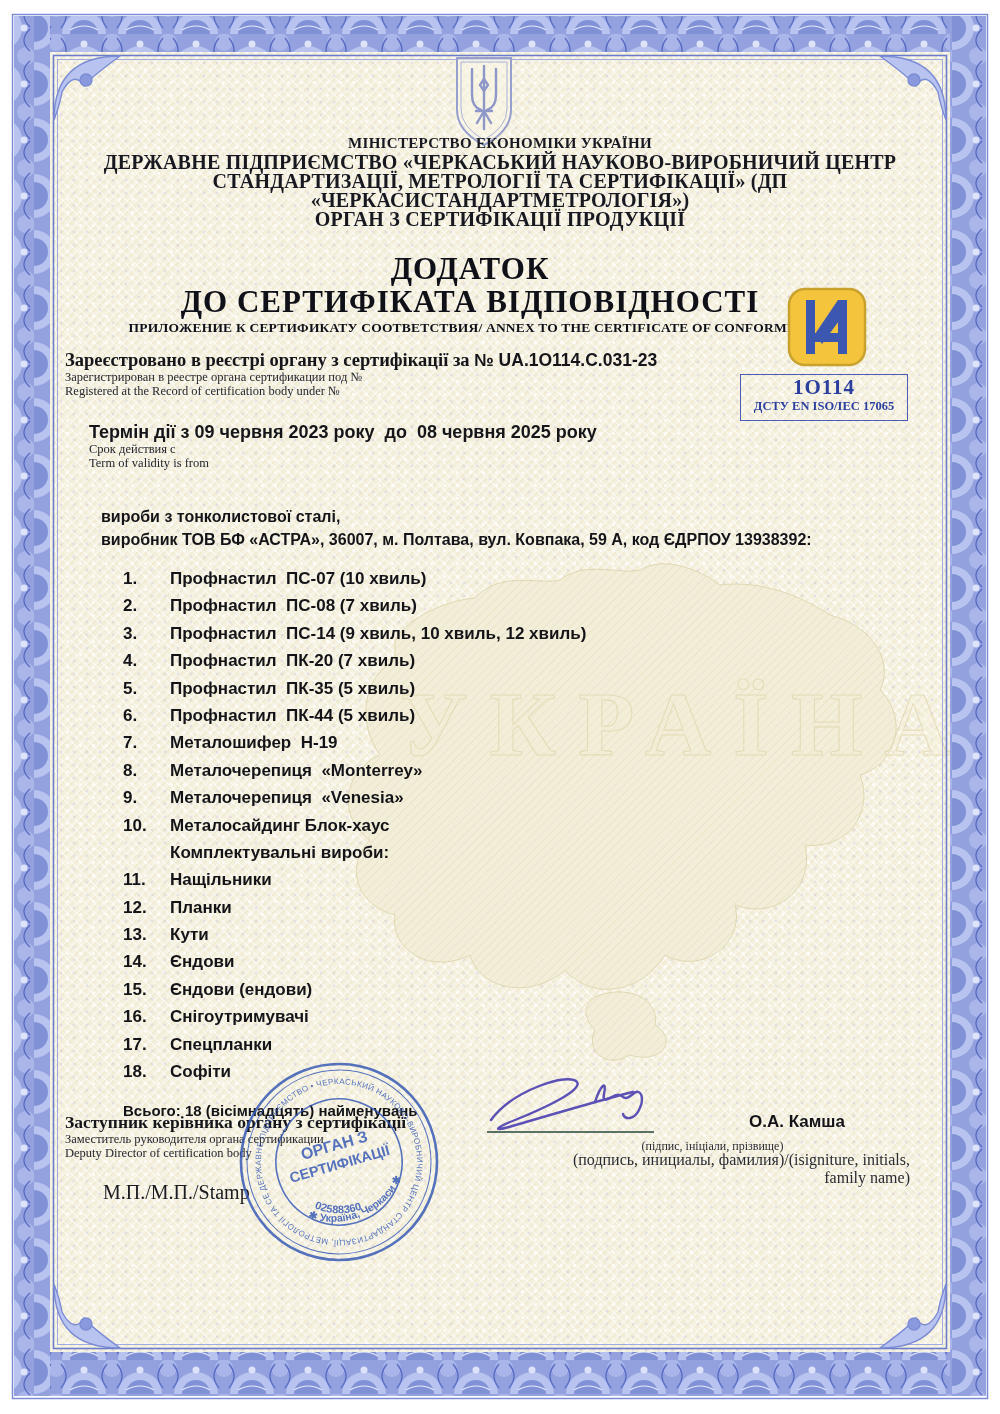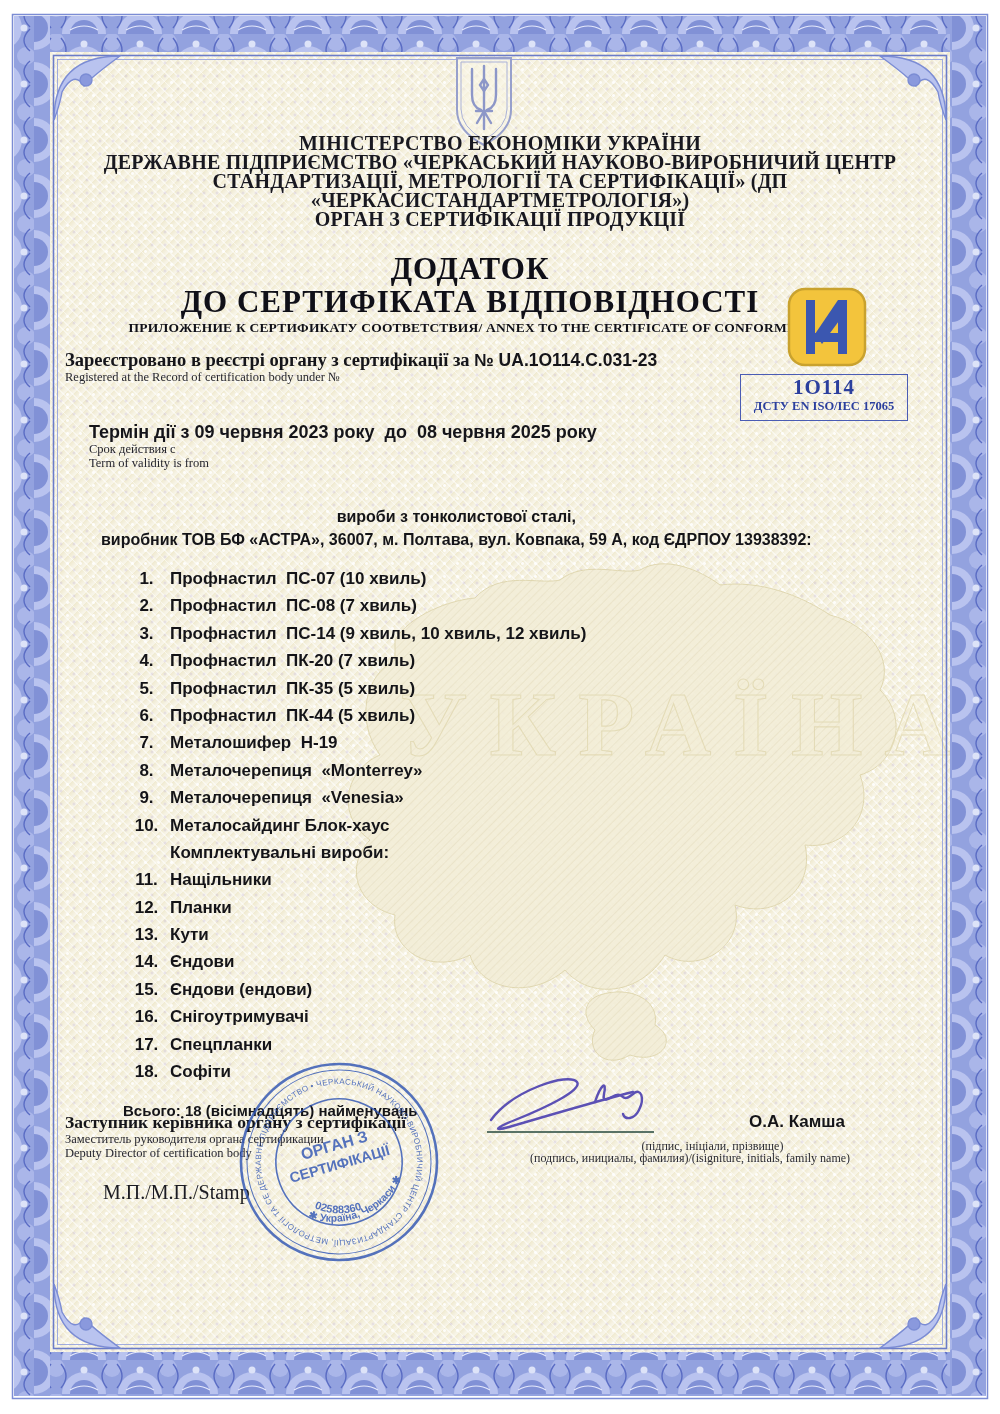--- a/index.html
+++ b/index.html
@@ -17,25 +17,25 @@
       radial-gradient(circle, rgba(176,160,210,.33) .9px, rgba(0,0,0,0) 1.5px),
       repeating-linear-gradient(45deg, rgba(255,255,255,.5) 0px, rgba(255,255,255,.5) 1.3px, rgba(255,255,255,0) 1.3px, rgba(255,255,255,0) 6.5px),
       repeating-linear-gradient(-45deg, rgba(255,255,255,.5) 0px, rgba(255,255,255,.5) 1.3px, rgba(255,255,255,0) 6.5px);
     background-size:13px 13px,13px 13px,auto,auto;
     background-position:0 0,6.5px 6.5px,0 0,0 0;
   }
   svg.overlay{position:absolute;left:0;top:0;width:1000px;height:1414px;}
   .abs{position:absolute;}
   .center{text-align:center;}
   .serifB{font-family:"Liberation Serif",serif;font-weight:bold;}
-  .sansB{font-family:"Liberation Sans",sans-serif;font-weight:bold;text-align:center;}
+  .sansB{font-family:"Liberation Sans",sans-serif;font-weight:bold;}
   .pre{white-space:pre;}
 
   .hdr{left:60px;right:60px;top:134px;line-height:19px;color:#181820;}
-  .hdr .l1{font-size:20px;letter-spacing:.3px;}
+  .hdr .l1{font-size:15px;letter-spacing:.3px;}
   .hdr .l2{font-size:20px;letter-spacing:.2px;}
 
   .ttl{left:60px;width:820px;top:252px;color:#101018;}
   .ttl .big{font-size:31px;line-height:33px;letter-spacing:1px;}
   .ttl .sub{font-size:13.5px;margin-top:2px;letter-spacing:.2px;}
 
   .accr-box{
     left:740px;top:374px;width:166px;height:45px;
     border:1.5px solid #4a5cb4;color:#2b3f9e;text-align:center;
   }
@@ -58,21 +58,21 @@
   .plist .num{width:47px;flex:none;}
   .total{left:123px;top:1102px;font-size:15px;color:#141418;}
 
   .deputy{left:65px;top:1112px;}
   .deputy .uk{font-size:17.5px;}
   .deputy .sub{font-size:12.5px;line-height:13.5px;color:#26262e;}
   .mp{left:103px;top:1181px;font-size:20px;color:#1b1b22;}
 
   .signer{left:717px;top:1112px;width:160px;text-align:center;font-size:17px;color:#141418;}
   .cap1{left:560px;top:1139px;width:305px;text-align:center;font-size:12px;color:#2a2a32;}
-  .cap2{left:530px;top:1151px;width:380px;text-align:left;font-size:12px;color:#2a2a32;}
+  .cap2{left:530px;top:1151px;width:380px;text-align:right;font-size:16px;color:#2a2a32;}
 
   .sig-line{left:487px;top:1131px;width:167px;height:2px;background:#3d5c50;opacity:.85;}
   svg.signature{left:483px;top:1068px;width:190px;height:75px;position:absolute;}
   svg.stamp{left:233px;top:1056px;width:212px;height:212px;position:absolute;}
   svg.emblem{left:451px;top:55px;width:66px;height:94px;position:absolute;}
   svg.naau{left:786px;top:286px;width:82px;height:82px;position:absolute;}
 </style>
 </head>
 <body>
 
@@ -188,20 +188,21 @@
     </g>
   </svg>
 
   <div class="abs accr-box serifB">
     <div class="num">1О114</div>
     <div class="std">ДСТУ EN ISO/IEC 17065</div>
   </div>
 
   <div class="abs reg">
     <div class="main serifB"><span>Зареєстровано в реєстрі органу з сертифікації за </span><span class="no sansB">№ UA.1О114.С.031-23</span></div>
+    <div class="sub">Зарегистрирован в реестре органа сертификации под №</div>
     <div class="sub">Registered at the Record of certification body under №</div>
   </div>
 
   <div class="abs val">
     <div class="main sansB pre">Термін дії з 09 червня 2023 року  до  08 червня 2025 року</div>
     <div class="sub">Срок действия с</div>
     <div class="sub">Term of validity is from</div>
   </div>
 
   <div class="abs intro sansB">

